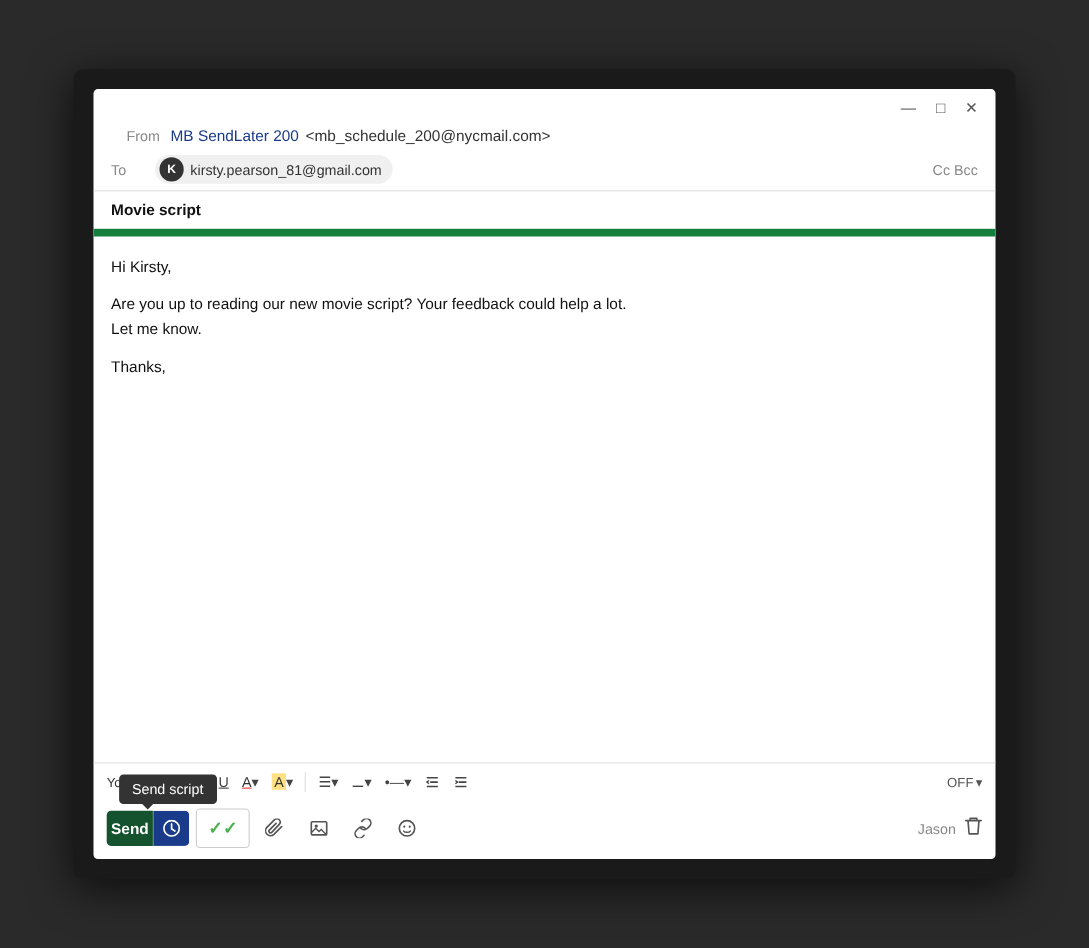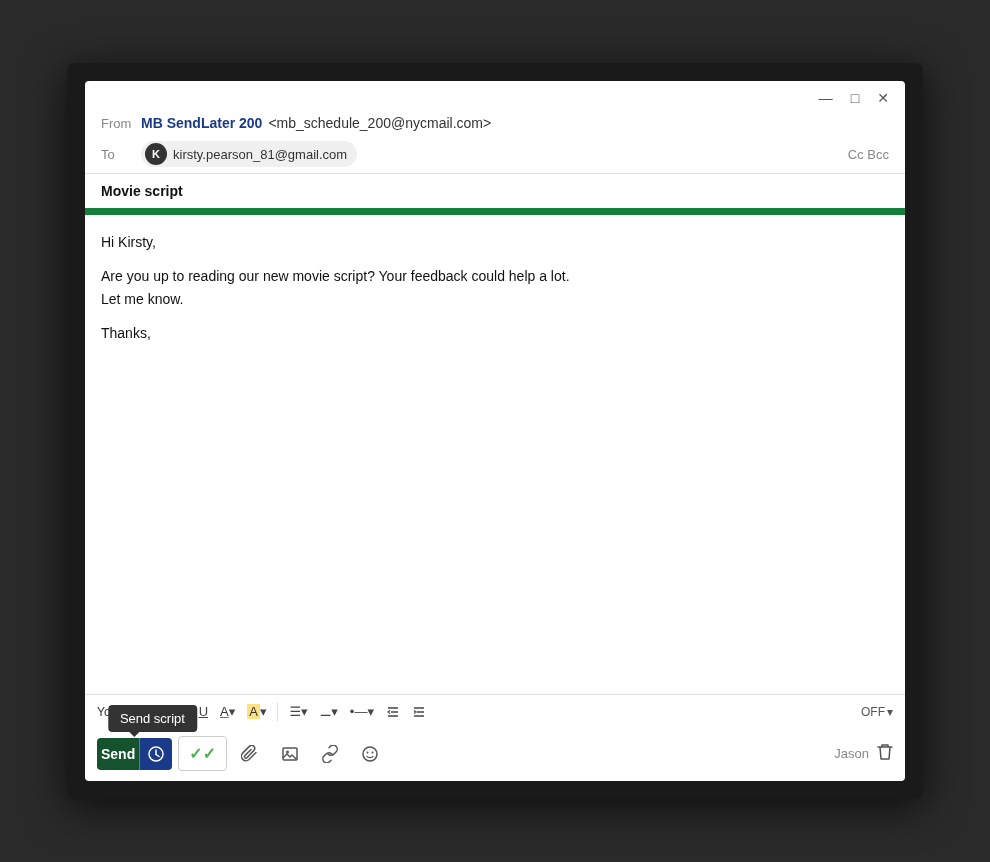--- a/index.html
+++ b/index.html
@@ -53,39 +53,39 @@
       color: #555;
       font-size: 14px;
       padding: 2px 4px;
       line-height: 1;
     }
 
     
     .from-row {
       display: flex;
       align-items: center;
-      padding: 4px 16px 6px 16px;
+      padding: 4px 16px 6px 30px;
       gap: 8px;
     }
 
     .from-label {
       color: #888;
       font-size: 13px;
       min-width: 32px;
     }
 
     .from-sender {
       display: flex;
       align-items: center;
       gap: 6px;
     }
 
     .from-name {
       color: #1a3a8a;
-      font-weight: 700;
+      font-weight: 400;
       font-size: 14px;
     }
 
     .from-email {
       color: #333;
       font-size: 14px;
       text-align: right;
     }
 
     

